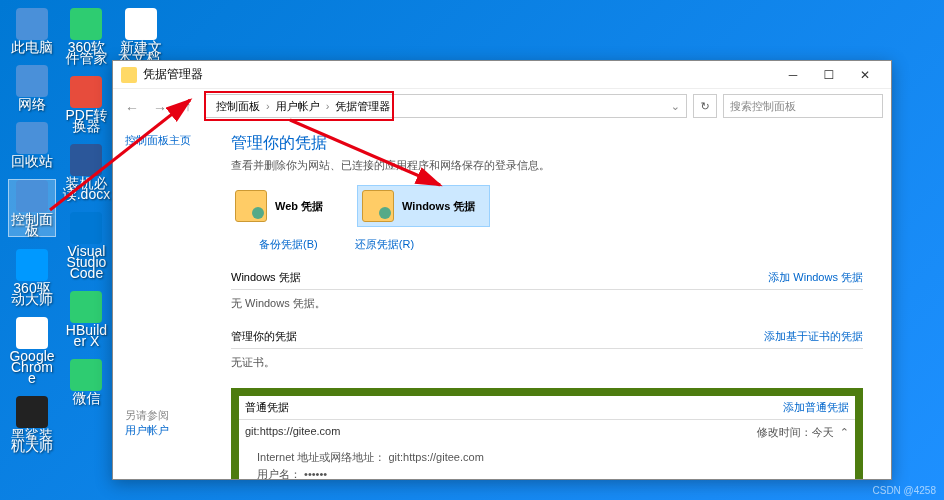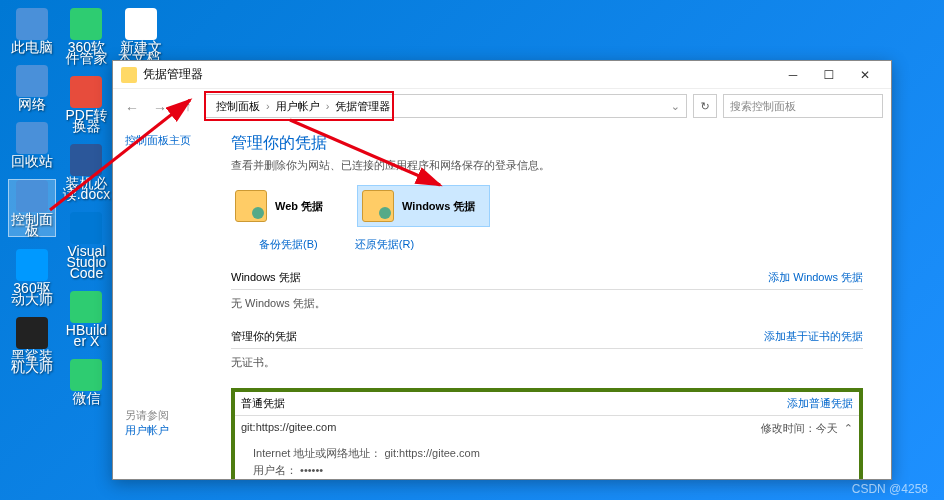--- a/index.html
+++ b/index.html
@@ -34,50 +34,53 @@
 .cred-btn { display: flex; align-items: center; gap: 8px; padding: 4px 14px 4px 4px; cursor: pointer; }
 .cred-btn.active { background: #cce8ff; border: 1px solid #99d1ff; }
 .cred-btn .cico { width: 32px; height: 32px; background: #ffcc66; border: 1px solid #cc9933; border-radius: 3px; position: relative; }
 .cred-btn .cico::after { content: ""; position: absolute; bottom: 2px; right: 2px; width: 12px; height: 12px; background: #5a8; border-radius: 50%; }
 .cred-btn .clbl { font-size: 11px; font-weight: bold; }
 .links { color: #0066cc; margin-bottom: 14px; }
 .links span { cursor: pointer; margin-left: 28px; }
 .section-row { display: flex; justify-content: space-between; border-bottom: 1px solid #ddd; padding: 4px 0; }
 .section-row .addlink { color: #0066cc; cursor: pointer; }
 .empty { color: #555; padding: 6px 0 14px; }
-.generic-box { border: 4px solid #4d7c0f; padding: 0; margin-top: 4px; }
+.generic-box { border: 8px solid #4d7c0f; padding: 0; margin-top: 4px; }
 .generic-box .section-row { border-bottom: 1px solid #ddd; padding: 4px 6px; }
 .cred-item { border-bottom: 1px solid #eee; }
 .cred-head { display: flex; justify-content: space-between; padding: 5px 6px; cursor: pointer; }
 .cred-head .name { color: #333; }
 .cred-head .meta { color: #555; text-align: center; }
 .cred-head .chev { margin-left: 6px; color: #666; }
 .cred-detail { padding: 4px 6px 6px 18px; color: #555; line-height: 17px; }
 .arrow { position: absolute; pointer-events: none; }
-.watermark { position: absolute; bottom: 4px; right: 16px; color: rgba(255,255,255,.6); font-size: 12px; }
+.watermark { position: absolute; bottom: 4px; right: 8px; color: rgba(255,255,255,.6); font-size: 10px; }
 </style>
 </head>
 <body>
 
 <div class="desktop-icons">
   <div class="icon-col" id="col1"><div class="desktop-icon">
         <div class="ico" style="background:#4a90d9"></div>
         <div class="lbl">此电脑</div>
       </div><div class="desktop-icon">
         <div class="ico" style="background:#4a90d9"></div>
         <div class="lbl">网络</div>
       </div><div class="desktop-icon">
         <div class="ico" style="background:#4a90d9"></div>
         <div class="lbl">回收站</div>
       </div><div class="desktop-icon selected">
         <div class="ico" style="background:#4a90d9"></div>
         <div class="lbl">控制面板</div>
       </div><div class="desktop-icon">
         <div class="ico" style="background:#0099ff"></div>
         <div class="lbl">360驱动大师</div>
+      </div><div class="desktop-icon">
+        <div class="ico" style="background:#fff"></div>
+        <div class="lbl">Google Chrome</div>
       </div><div class="desktop-icon">
         <div class="ico" style="background:#222"></div>
         <div class="lbl">黑鲨装机大师</div>
       </div></div>
   <div class="icon-col" id="col2"><div class="desktop-icon">
         <div class="ico" style="background:#2ecc71"></div>
         <div class="lbl">360软件管家</div>
       </div><div class="desktop-icon">
         <div class="ico" style="background:#e74c3c"></div>
         <div class="lbl">PDF转换器</div>

